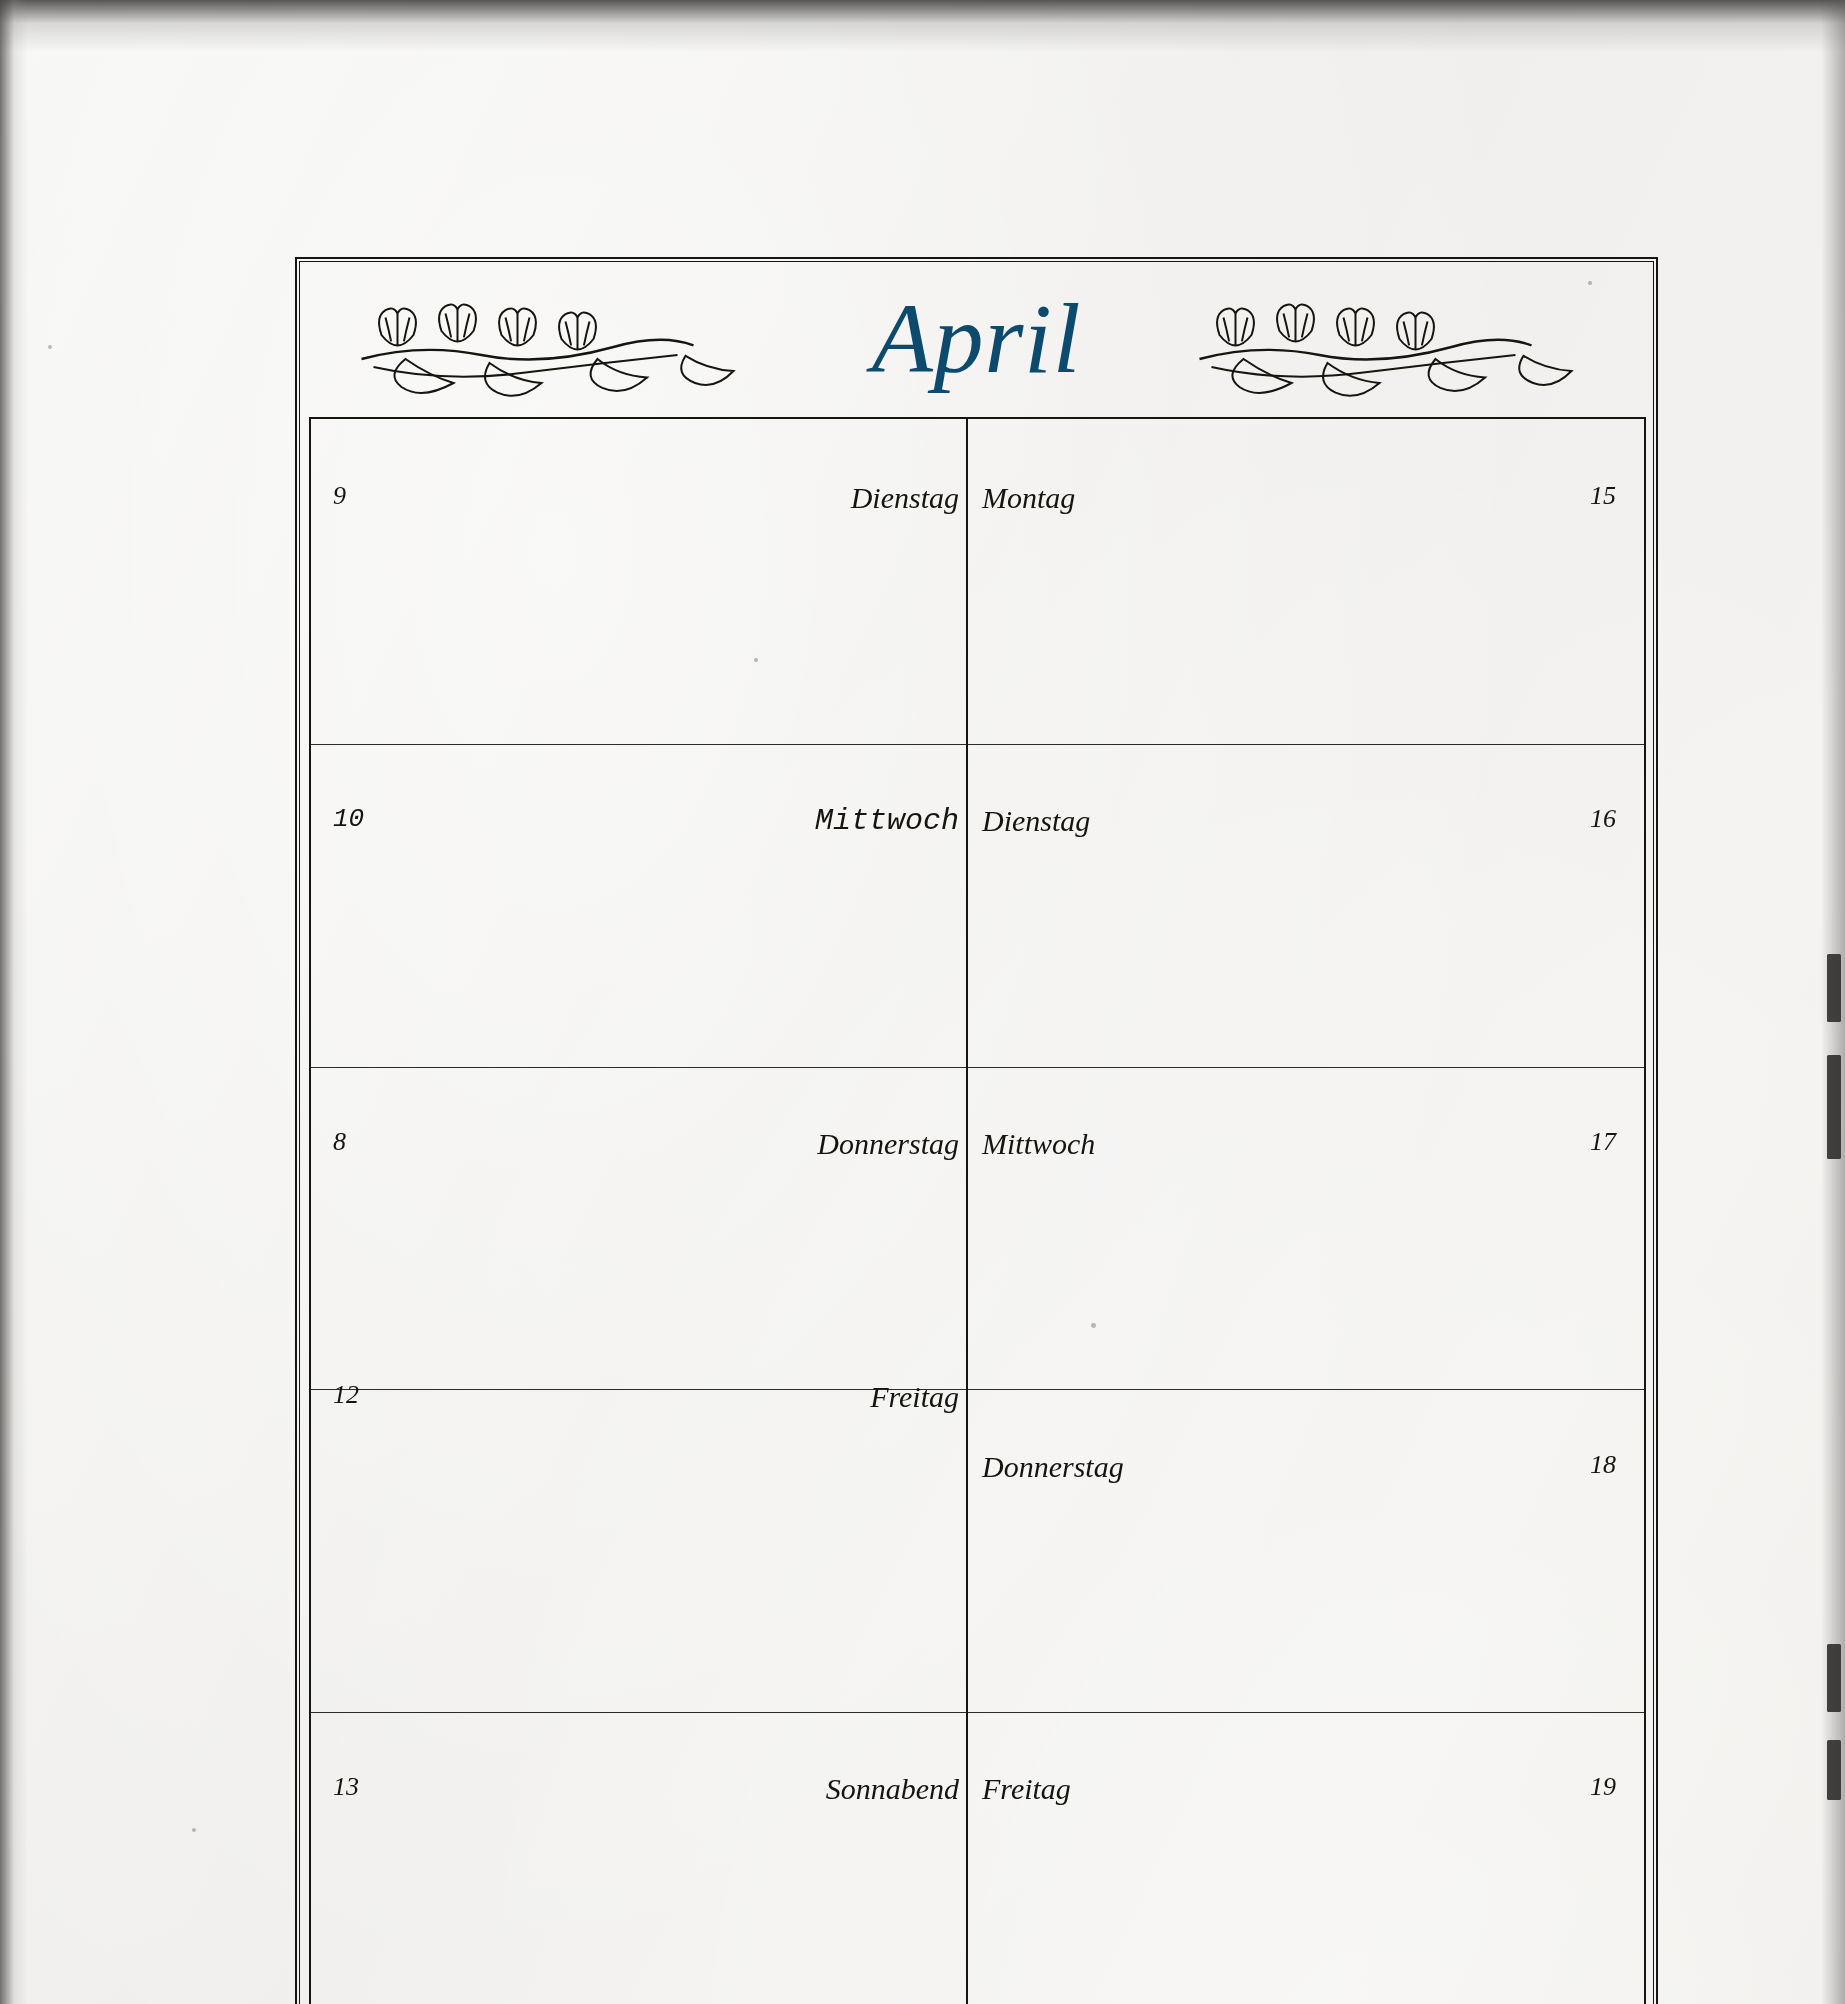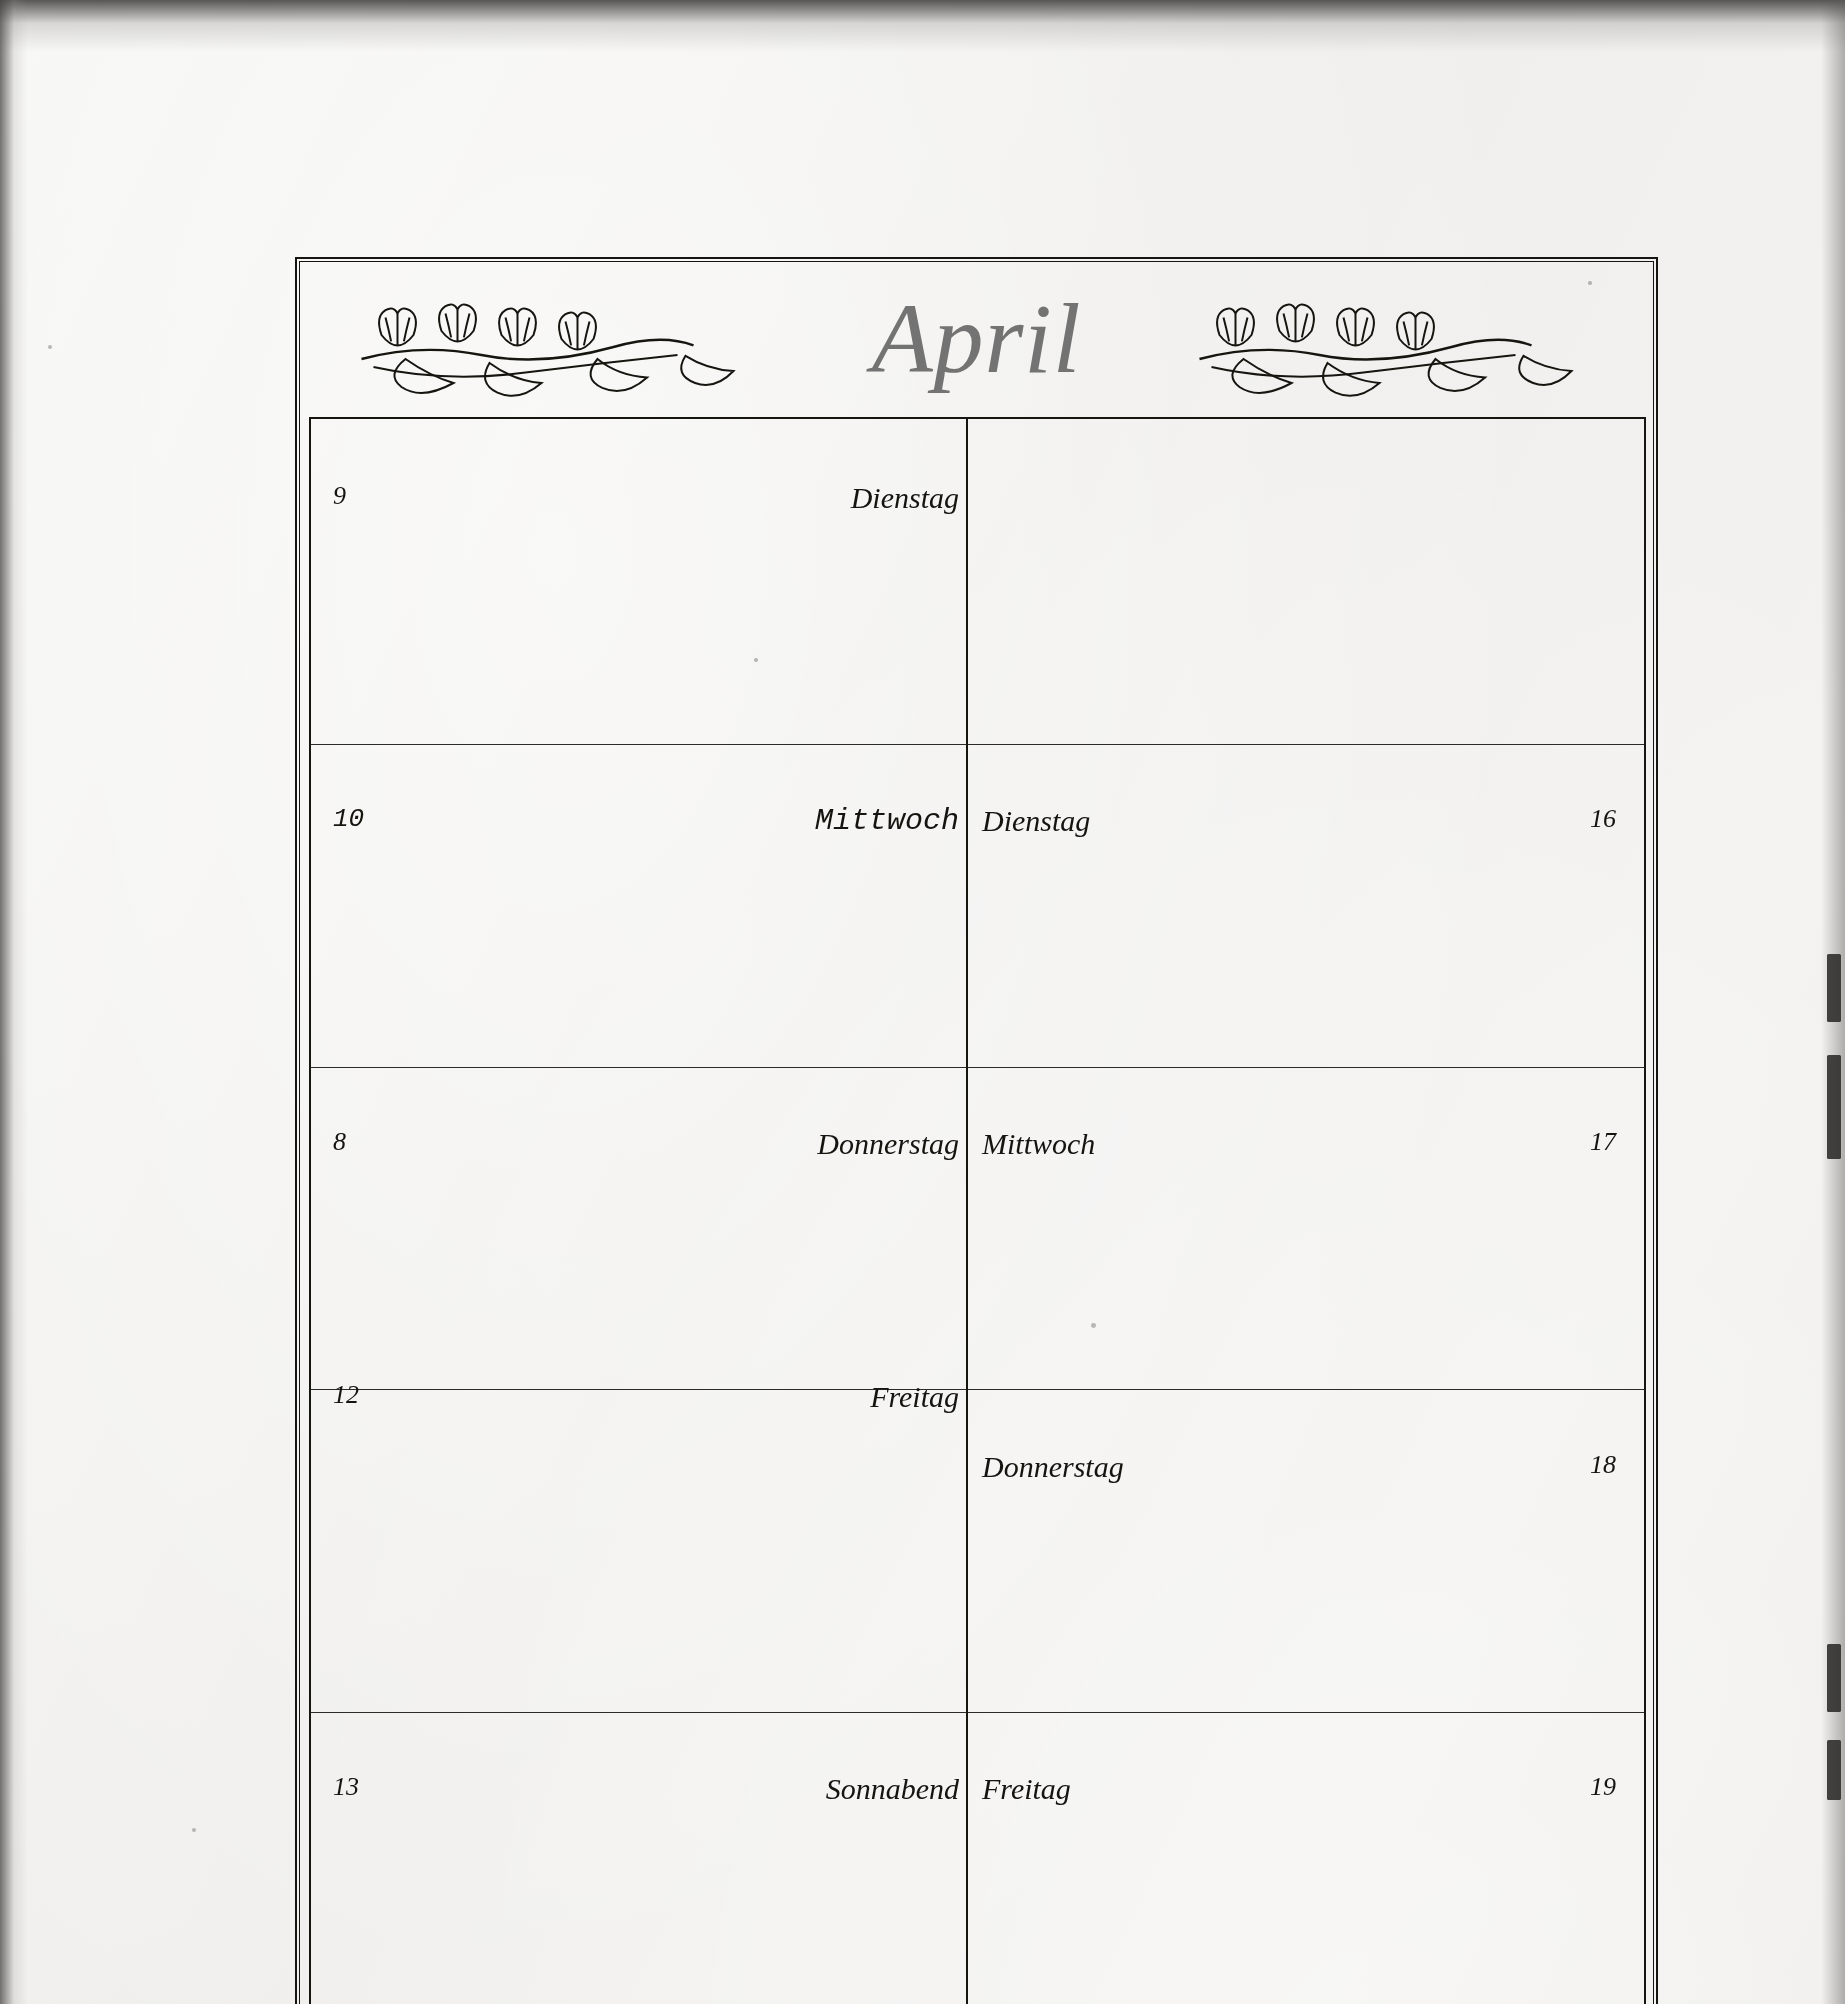--- a/index.html
+++ b/index.html
@@ -84,21 +84,21 @@
     height: 152px;
     display: flex;
     align-items: center;
     justify-content: center;
   }
   .title {
     font-family: "Liberation Serif", serif;
     font-style: italic;
     font-size: 100px;
     letter-spacing: 0.8px;
-    color: #737373;
+    color: #0c4a6e;
     line-height: 1;
     position: relative;
     top: -4px;
   }
   .orn {
     position: absolute;
     top: 32px;
   }
   .orn.left { left: 52px; }
   .orn.right { right: 52px; }
@@ -286,20 +286,24 @@
   </div>
   <div class="cell left-col" style="top:1380px;">
     <span class="daynum">12</span>
     <span class="dayname">Freitag</span>
   </div>
   <div class="cell left-col" style="top:1772px;">
     <span class="daynum">13</span>
     <span class="dayname">Sonnabend</span>
   </div>
 
+  <div class="cell right-col" style="top:481px;">
+    <span class="dayname">Montag</span>
+    <span class="daynum">15</span>
+  </div>
   <div class="cell right-col" style="top:804px;">
     <span class="dayname">Dienstag</span>
     <span class="daynum">16</span>
   </div>
   <div class="cell right-col" style="top:1127px;">
     <span class="dayname">Mittwoch</span>
     <span class="daynum">17</span>
   </div>
   <div class="cell right-col" style="top:1450px;">
     <span class="dayname">Donnerstag</span>

